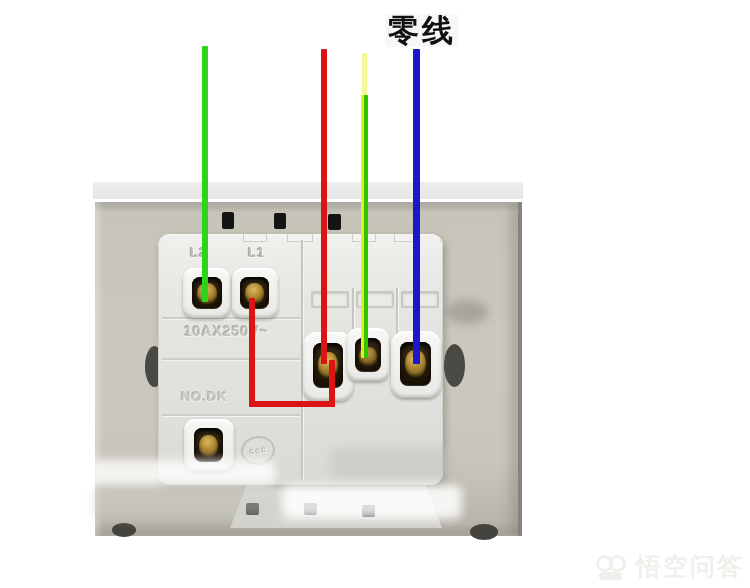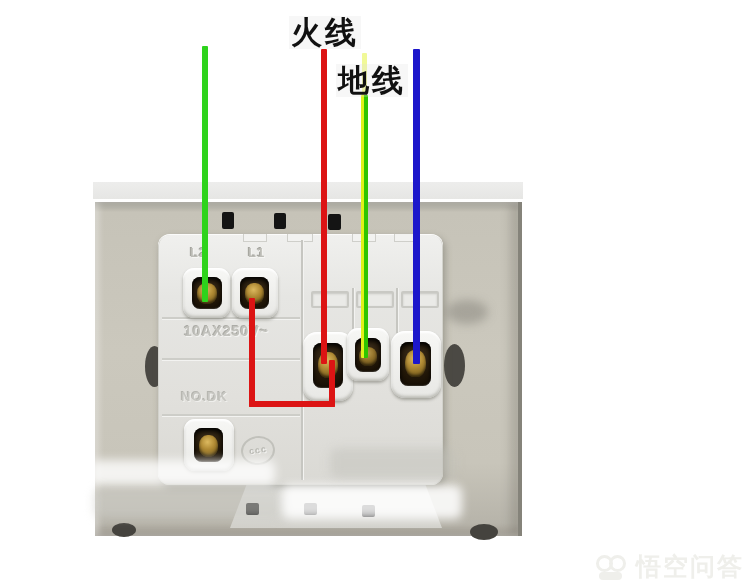--- a/index.html
+++ b/index.html
@@ -149,22 +149,21 @@
   <div class="wire wire-lamp" style="left:202px;top:46px;width:6px;height:256px;"></div>
   <div class="wire wire-live" style="left:321px;top:49px;width:6px;height:315px;"></div>
   <div class="wire wire-earth-faint" style="left:362px;top:53px;width:5px;height:42px;"></div>
   <div class="wire wire-earth" style="left:361px;top:95px;width:7px;height:263px;"></div>
   <div class="wire wire-neutral" style="left:413px;top:49px;width:7px;height:315px;"></div>
 
   <div class="wire wire-live" style="left:249px;top:298px;width:6px;height:109px;"></div>
   <div class="wire wire-live" style="left:249px;top:401px;width:86px;height:6px;"></div>
   <div class="wire wire-live" style="left:329px;top:360px;width:6px;height:47px;"></div>
 
-  <div class="wire-label" style="left:289px;top:16px;">火线</div>
-  <div class="wire-label" style="left:336px;top:64px;">地线</div>
+  <div class="wire-label" style="left:386px;top:14px;">零线</div>
 
   <div class="smudge" style="left:90px;top:460px;width:185px;height:26px;background:rgba(255,255,255,.8);"></div>
   <div class="smudge" style="left:94px;top:488px;width:190px;height:30px;background:rgba(205,205,200,.55);"></div>
   <div class="smudge" style="left:282px;top:485px;width:180px;height:34px;background:rgba(255,255,255,.85);"></div>
   <div class="smudge" style="left:330px;top:448px;width:125px;height:30px;background:rgba(190,190,185,.45);"></div>
 
   <div class="site-logo">
     <span class="wk-icon">
         <span class="wk-body"></span>
       </span>

